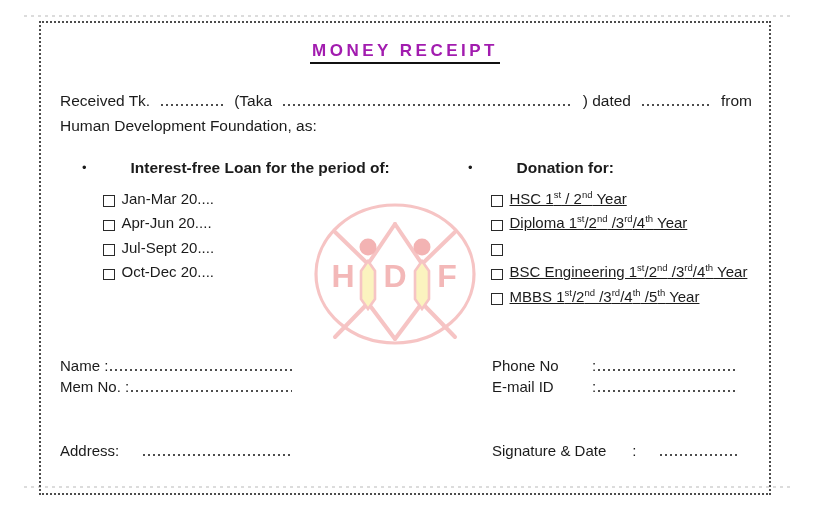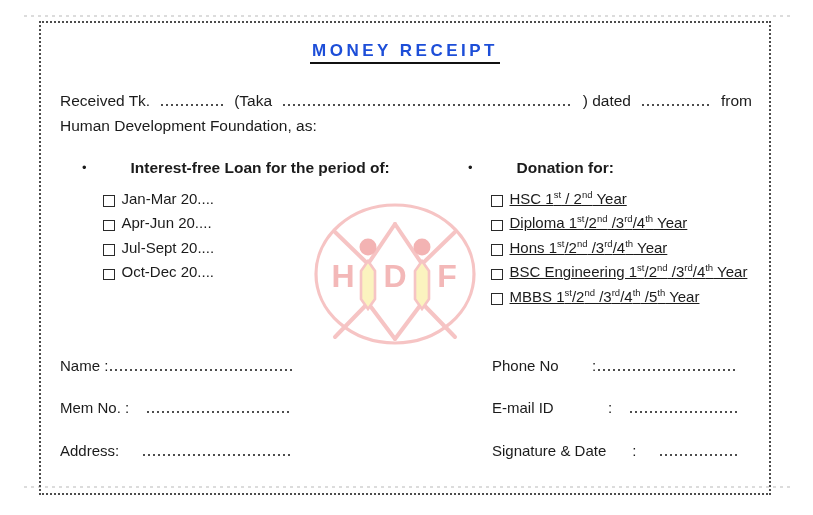--- a/index.html
+++ b/index.html
@@ -51,21 +51,21 @@
     left: 40px;
     top: 41px;
     width: 730px;
     text-align: center;
   }
   .title {
     display: inline-block;
     font-size: 17px;
     font-weight: bold;
     letter-spacing: 3.5px;
-    color: #1d4ed8;
+    color: #a21caf;
     border-bottom: 2px solid #111;
     padding: 0 2px 1px 2px;
     white-space: nowrap;
   }
   
   .leader {
     display: inline-block;
     height: 2px;
     background-image: repeating-linear-gradient(90deg, #4d4d4d 0 2px, transparent 2px 5px);
   }
@@ -126,21 +126,21 @@
     position: absolute;
     display: flex;
     align-items: baseline;
     font-size: 15px;
     white-space: nowrap;
   }
   .field .leader { flex: 1 1 auto; margin-left: 2px; }
   .f-left { left: 60px; width: 232px; }
   .f-right { left: 492px; width: 246px; }
   .row-1 { top: 357px; }
-  .row-2 { top: 399px; gap: 16px; }
+  .row-2 { top: 378px; }
   .row-3 { top: 442px; gap: 22px; }
   .flabel-wide { min-width: 100px; }
 </style>
 </head>
 <body>
 
 <div class="sheet">
 
   <div class="perf perf-top"></div>
   <div class="perf perf-bottom"></div>
@@ -224,21 +224,20 @@
       <div class="item">
         <span class="checkbox"></span>
         <span>HSC 1<sup>st</sup> / 2<sup>nd</sup> Year</span>
       </div>
       <div class="item">
         <span class="checkbox"></span>
         <span>Diploma 1<sup>st</sup>/2<sup>nd</sup> /3<sup>rd</sup>/4<sup>th</sup> Year</span>
       </div>
       <div class="item">
         <span class="checkbox"></span>
-        <span>Hons 1<sup>st</sup>/2<sup>nd</sup> /3<sup>rd</sup>/4<sup>th</sup> Year</span>
       </div>
       <div class="item">
         <span class="checkbox"></span>
         <span>BSC Engineering 1<sup>st</sup>/2<sup>nd</sup> /3<sup>rd</sup>/4<sup>th</sup> Year</span>
       </div>
       <div class="item">
         <span class="checkbox"></span>
         <span>MBBS 1<sup>st</sup>/2<sup>nd</sup> /3<sup>rd</sup>/4<sup>th</sup> /5<sup>th</sup> Year</span>
       </div>
     </div>

